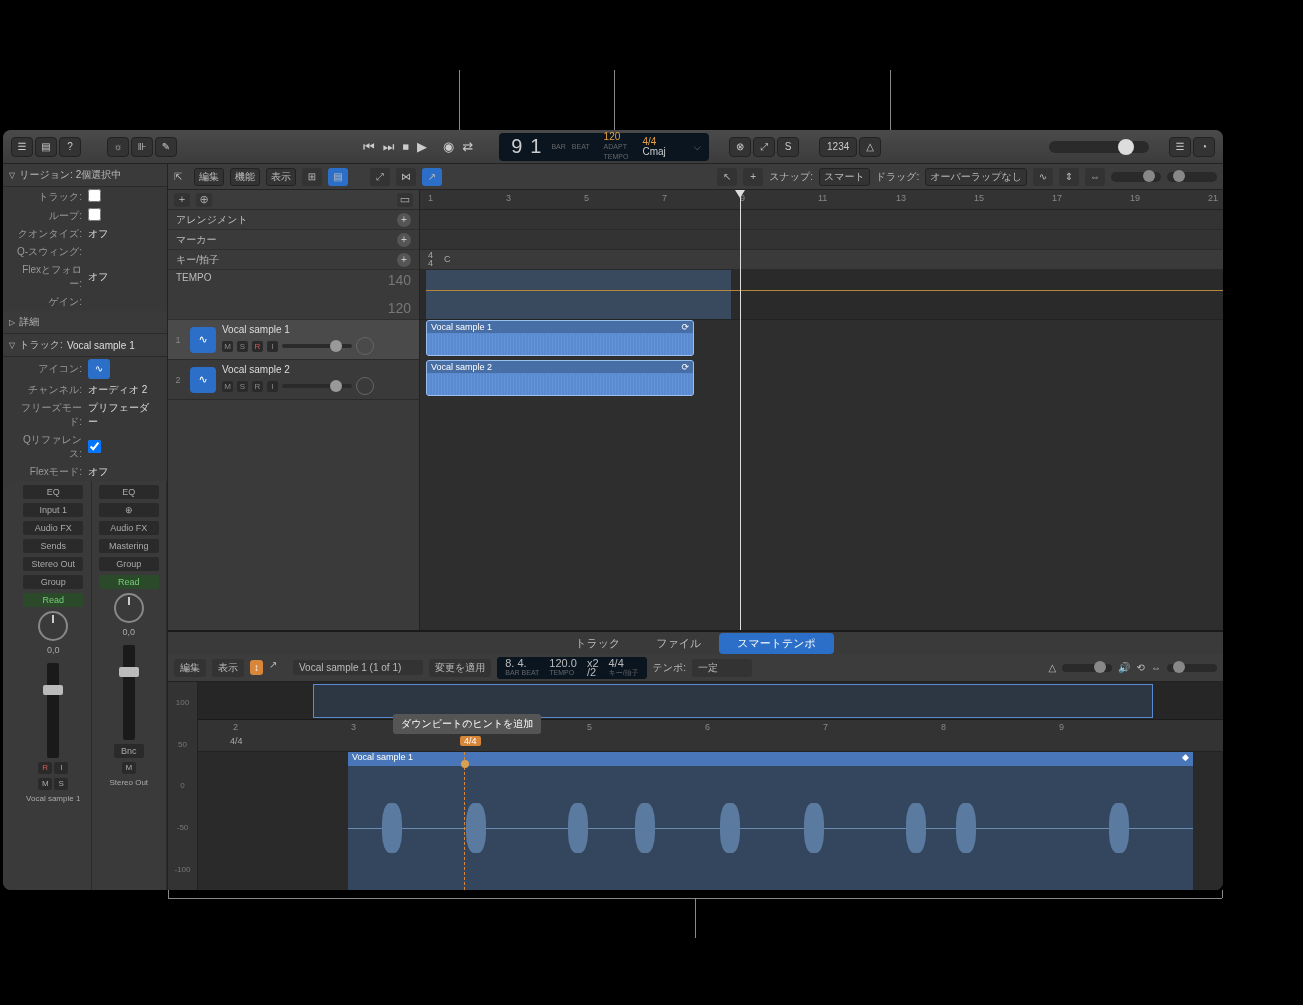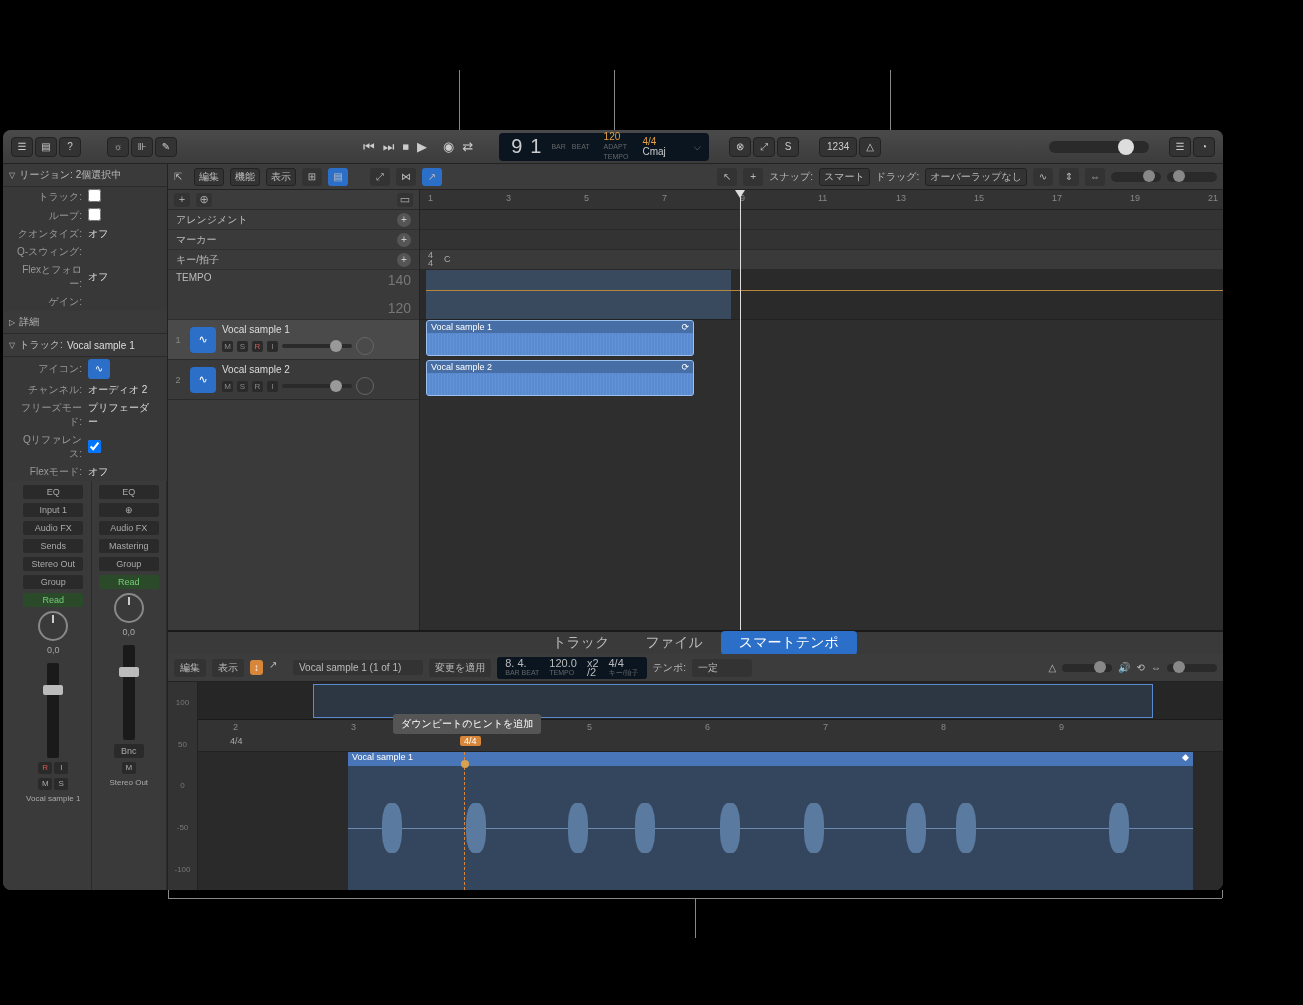--- a/index.html
+++ b/index.html
@@ -65,21 +65,21 @@
 .tempo-lane{height:50px;background:#2a2a2a;border-bottom:1px solid #222;position:relative;}
 .tempo-lane .sel-rgn{position:absolute;top:0;left:6px;width:305px;height:100%;background:#3a4a5e;}
 .tempo-lane .line{position:absolute;top:20px;left:6px;right:0;height:1px;background:#b8863a;}
 .region { position:absolute; height:36px; background:#4876b8; border:1px solid #6a98da; border-radius:3px; overflow:hidden; font-size:9px; color:#fff; }
 .region.sel { background:#5a8ad0; border-color:#9bc0f0; }
 .region .rname { padding:1px 4px; background:rgba(0,0,0,.2); display:flex; justify-content:space-between;}
 .region .wave { height:22px; background:repeating-linear-gradient(90deg,#6a98da 0,#6a98da 1px,transparent 1px,transparent 3px); opacity:.6; margin:1px 2px;}
 .playhead { position:absolute; top:0; bottom:0; width:1px; background:#ddd; }
 .playhead::before{content:"";position:absolute;top:0;left:-5px;border:5px solid transparent;border-top:8px solid #ddd;}
 .editor { height:260px; background:#2e2e2e; border-top:2px solid #1a1a1a; display:flex; flex-direction:column; }
-.ed-tabs { height:22px; background:#3a3a3a; display:flex; justify-content:center; align-items:center; gap:0; font-size:14px;text-align:center; }
+.ed-tabs { height:22px; background:#3a3a3a; display:flex; justify-content:center; align-items:center; gap:0; font-size:11px;text-align:center; }
 .ed-tabs span { padding:3px 18px; color:#bbb; border-radius:4px;}
 .ed-tabs span.active { background:#2b6fc9; color:#fff; }
 .ed-tb { height:28px; background:#3c3c3c; display:flex; align-items:center; padding:0 6px; gap:6px; font-size:10px; color:#bbb; border-bottom:1px solid #222;}
 .ed-tb .sel { background:#333; padding:2px 6px; border-radius:3px; }
 .ed-tb .org { background:#d8863a; color:#fff; padding:2px 4px; border-radius:3px; }
 .ed-tb .lcd2 { background:#0a1520; padding:2px 8px; border-radius:3px; display:flex; gap:10px; align-items:center;}
 .ed-tb .lcd2 .c{display:flex;flex-direction:column;line-height:9px;}
 .ed-tb .lcd2 .v{font-size:11px;}
 .ed-tb .lcd2 .l{font-size:7px;color:#666;}
 .ed-body { flex:1; display:flex; }

